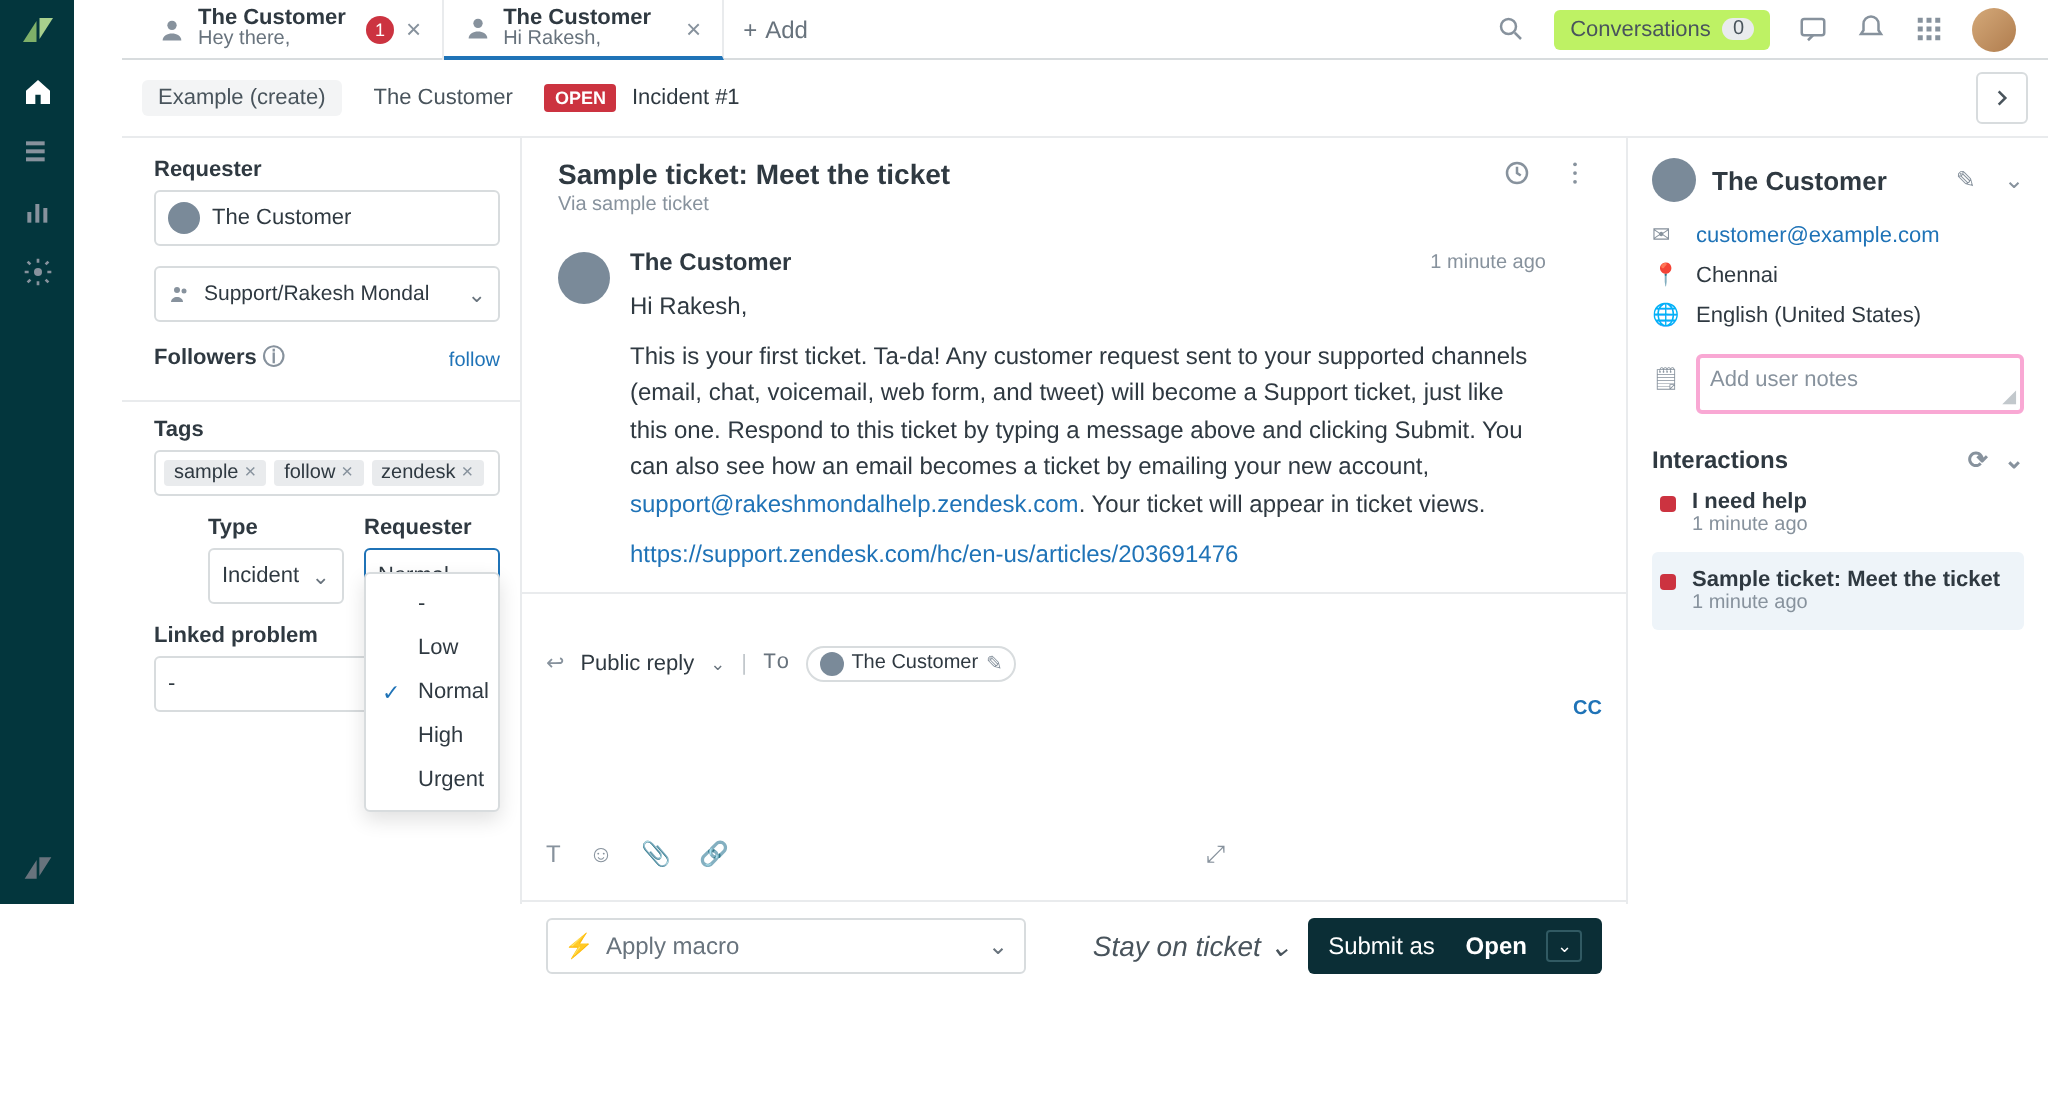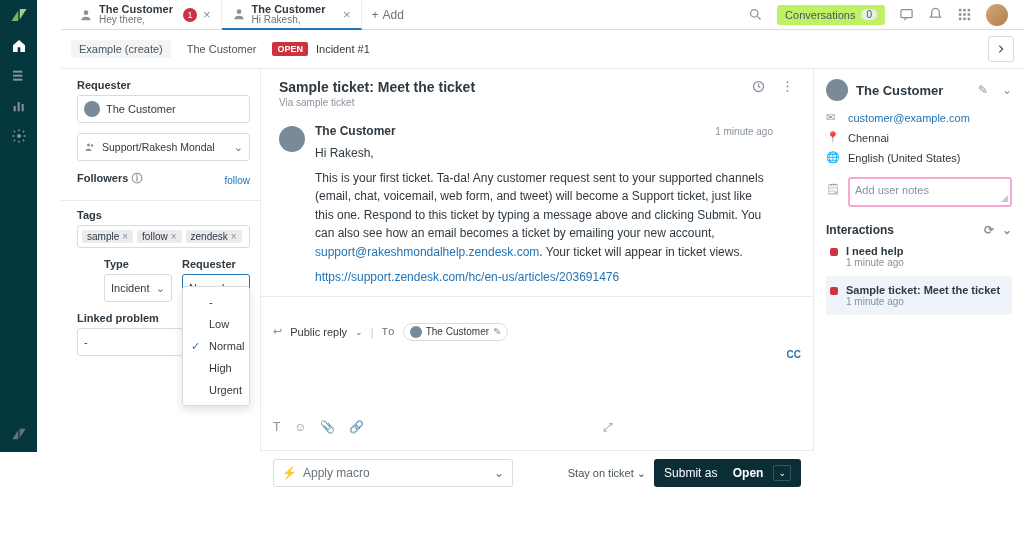--- a/index.html
+++ b/index.html
@@ -78,21 +78,21 @@
   .reply-hdr .chev-sm { font-size:9px; color:#68737d;}
   .to-pill { display:flex; align-items:center; gap:4px; border:1px solid #d8dcde; border-radius:12px; padding:2px 6px; font-size:10px;}
   .to-pill .edit { color:#87929d;}
   .cc { margin-left:auto; color:#1f73b7; font-weight:600; font-size:10px;margin-top:46px;}
   .reply-body { height:38px; }
   .reply-toolbar { display:flex; align-items:center; gap:14px; padding:6px 12px; color:#87929d; border-bottom:1px solid #e9ebed;}
   .reply-toolbar .right { margin-left:auto;}
   .footer { display:flex; align-items:center; padding:8px 12px; gap:10px;}
   .macro { flex:0 0 240px; border:1px solid #d8dcde; border-radius:3px; height:28px; display:flex; align-items:center; padding:0 8px; color:#68737d;}
   .footer-right { margin-left:auto; display:flex; align-items:center; gap:8px;}
-  .stay { font-size:11px; color:#49545c;}
+  .stay { font-size:14px; color:#49545c;font-style:italic;}
   .submit { background:#0b2e36; color:#fff; border:none; border-radius:3px; padding:6px 10px; font-size:12px; display:flex; align-items:center; gap:6px;}
   .submit .chev-box { border:1px solid #315a63; margin-left:4px; padding:2px 4px; border-radius:2px; font-size:9px;}
   
   .right { width:210px; padding:10px 12px; overflow:auto;}
   .cust-hdr { display:flex; align-items:center; gap:8px;}
   .cust-hdr h3 { font-size:13px; font-weight:700;}
   .edit-pencil { margin-left:auto; color:#87929d;}
   .info-list { margin-top:10px; display:flex; flex-direction:column; gap:7px; font-size:11px;}
   .info-row { display:flex; align-items:center; gap:8px;}
   .info-row .ic { width:14px; color:#87929d;}

